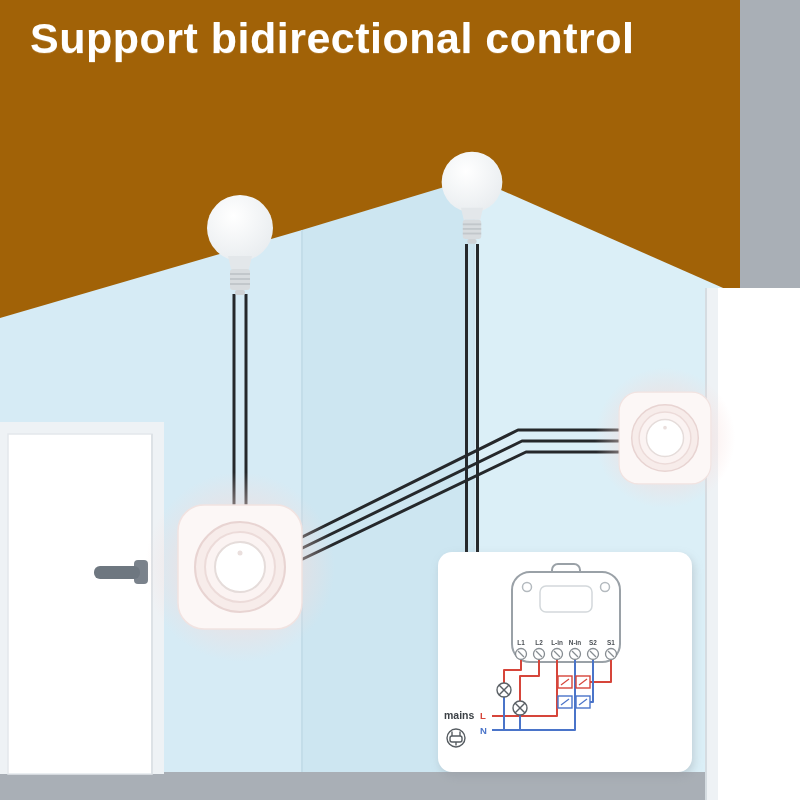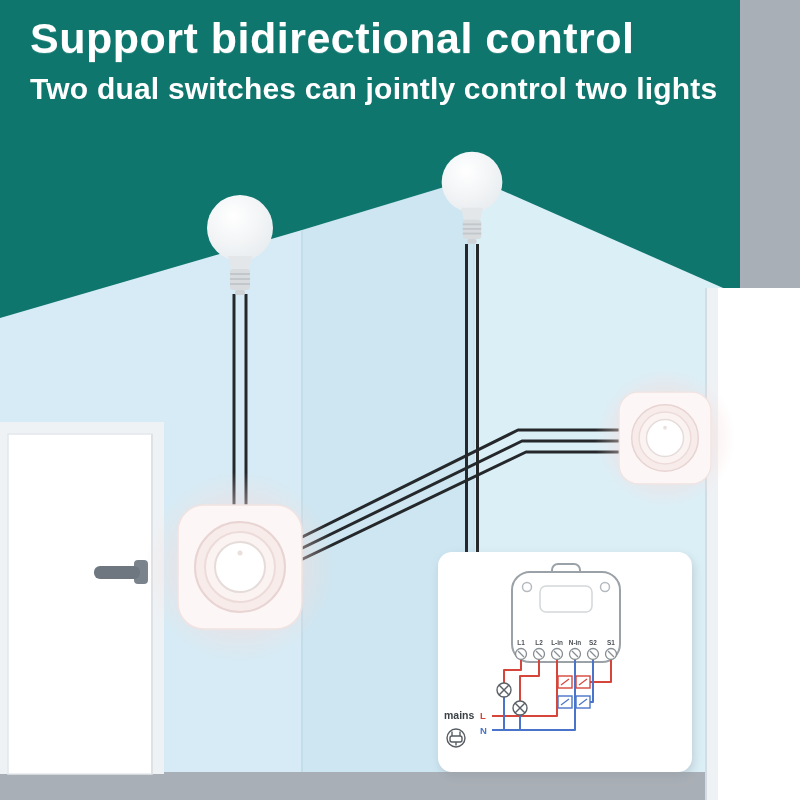--- a/index.html
+++ b/index.html
@@ -1,37 +1,36 @@
 <!DOCTYPE html>
 <html><head>
 <meta charset="utf-8">
 <style>
   * { margin:0; padding:0; box-sizing:border-box; }
   html,body { width:800px; height:800px; overflow:hidden; }
   body { background:#a9afb6; font-family:"Liberation Sans", sans-serif; }
-  .stage { position:relative; width:740px; height:800px; background:#0f766e; }
+  .stage { position:relative; width:740px; height:800px; background:#a16207; }
   .title {
     position:absolute; left:30px; top:14px;
     font-size:43px; font-weight:800; color:#ffffff; letter-spacing:.5px;
     text-shadow:0 1px 0 rgba(255,255,255,.15);
   }
   .subtitle {
     position:absolute; left:30px; top:72px;
     font-size:30px; font-weight:800; color:#ffffff; letter-spacing:.2px;
   }
   svg.scene { position:absolute; left:0; top:0; }
   svg text { font-family:"Liberation Sans", sans-serif; }
 </style>
 </head>
 <body>
 
 <div class="stage">
 
   <div class="title">Support bidirectional control</div>
-  <div class="subtitle">Two dual switches can jointly control two lights</div>
 
   <svg class="scene" width="800" height="800" viewBox="0 0 800 800">
     <defs>
       <radialGradient id="pinkGlow" cx="50%" cy="50%" r="50%">
         <stop offset="0%" stop-color="#f6dcda" stop-opacity="0.95"></stop>
         <stop offset="55%" stop-color="#f6dcda" stop-opacity="0.55"></stop>
         <stop offset="100%" stop-color="#f6dcda" stop-opacity="0"></stop>
       </radialGradient>
       <radialGradient id="bulbGrad" cx="40%" cy="32%" r="78%">
         <stop offset="0%" stop-color="#ffffff"></stop>

